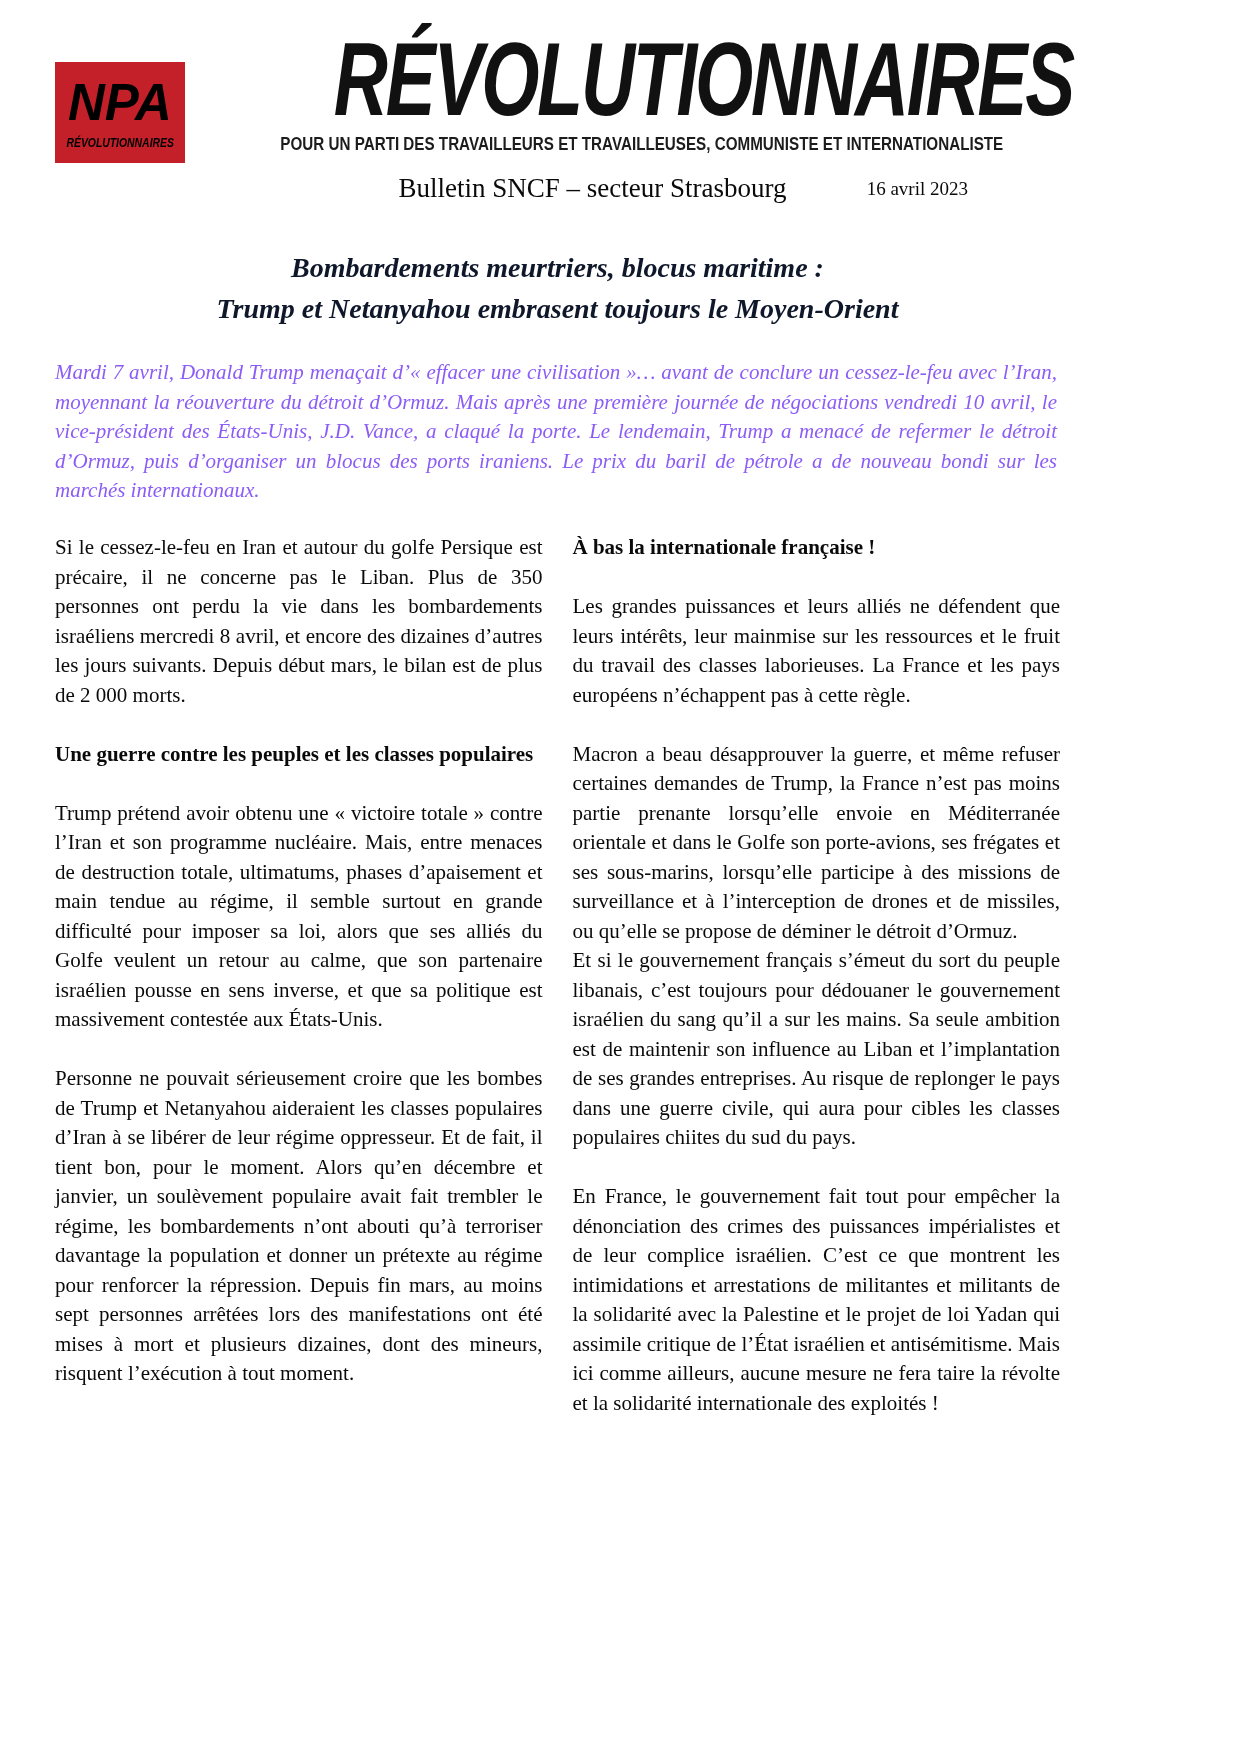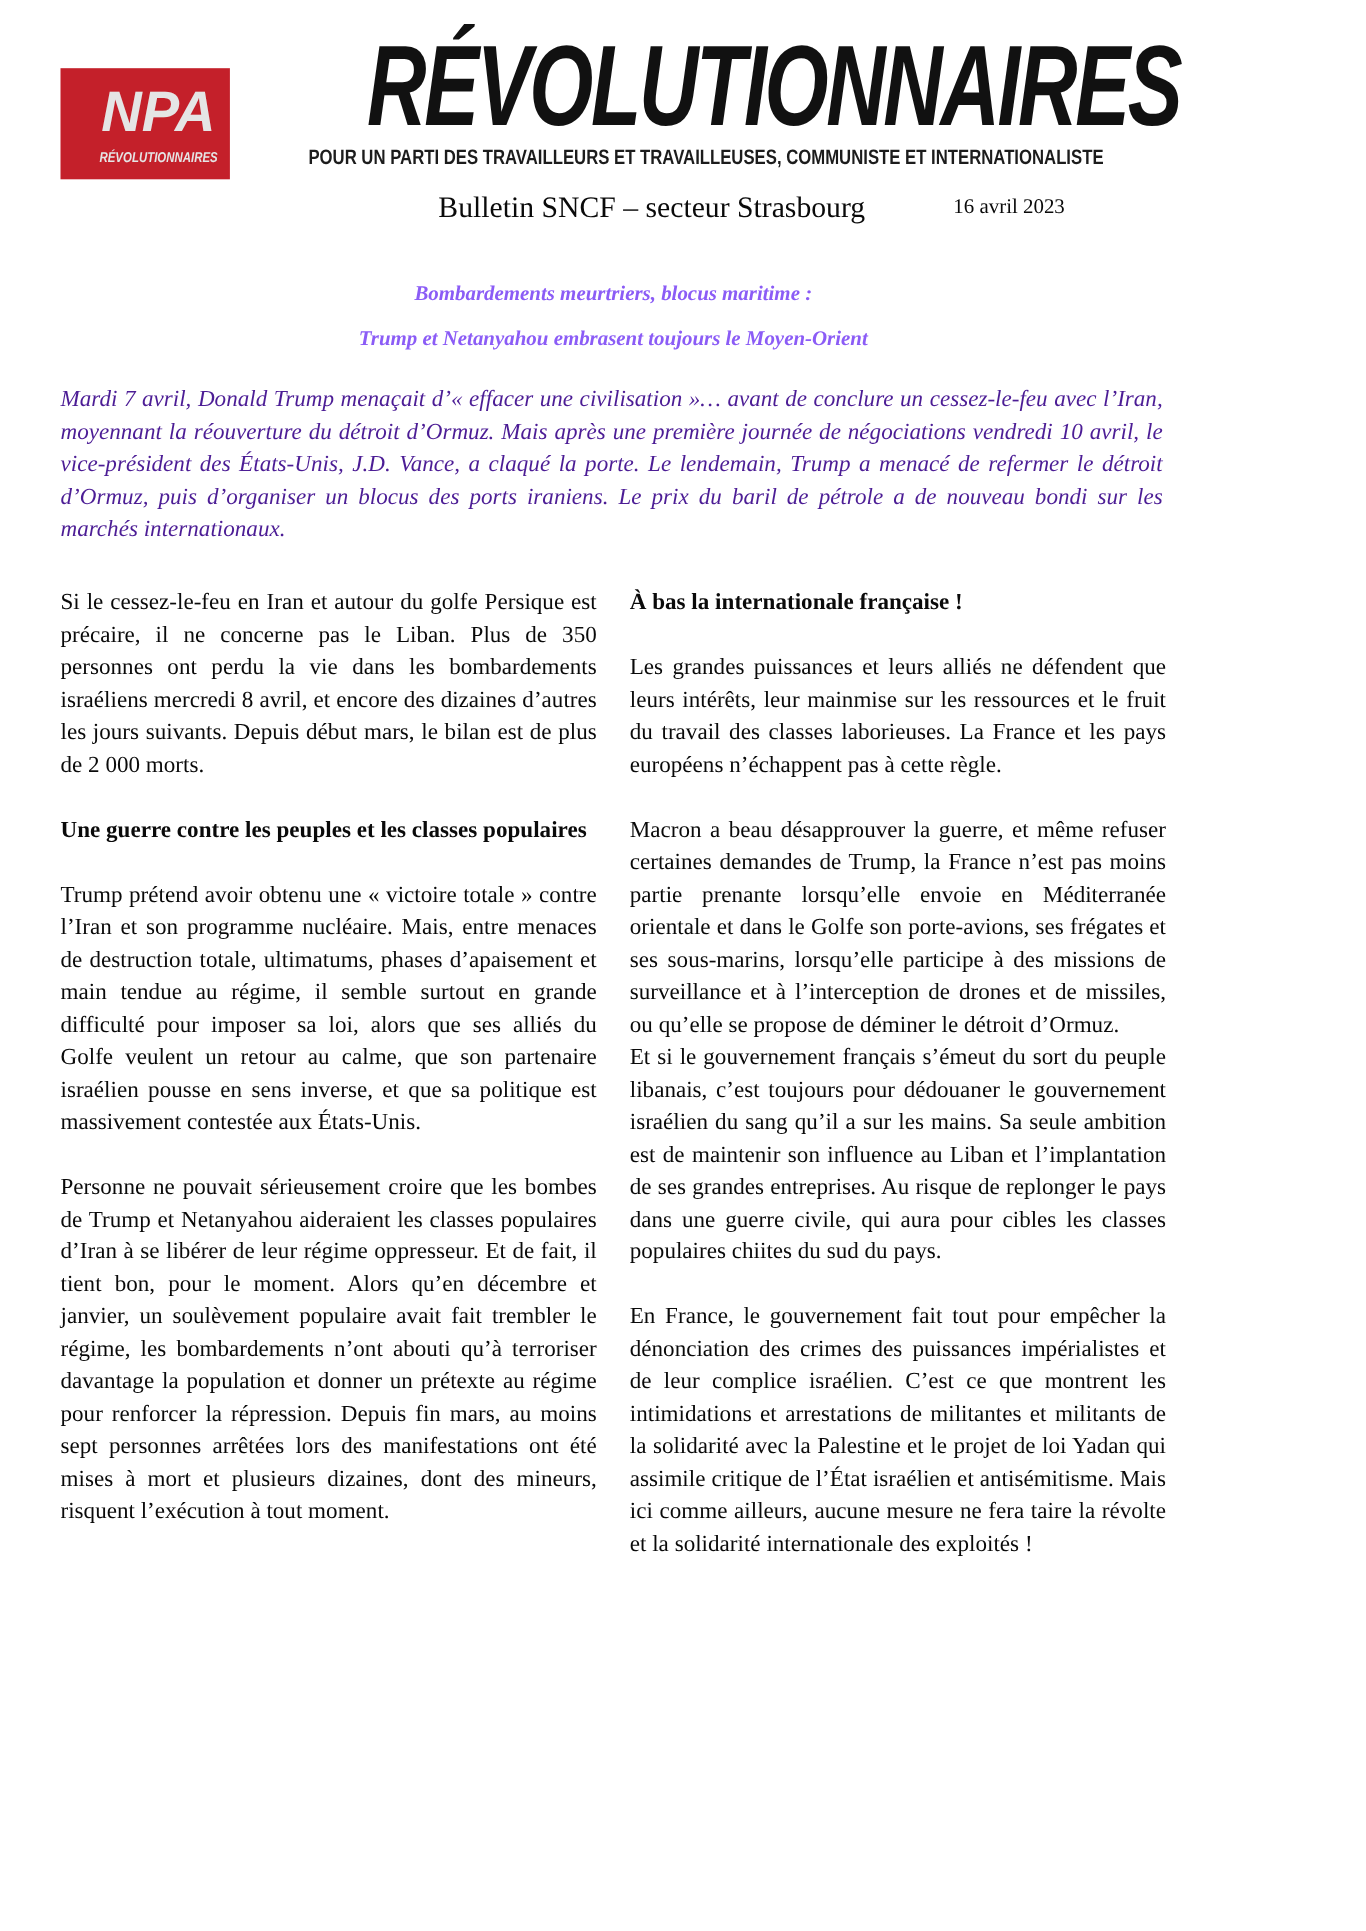--- a/index.html
+++ b/index.html
@@ -23,29 +23,28 @@
   }
 
   
   .logo-box {
     position: absolute;
     left: 55px;
     top: 62px;
     width: 130px;
     height: 101px;
     background: #C4202A;
-    color: #e5e5e5;
+    color: #000000;
     display: flex;
     flex-direction: column;
     align-items: center;
     justify-content: center;
     font-family: "Liberation Sans", sans-serif;
     font-weight: bold;
     font-style: italic;
-    padding-left: 24px;
   }
   .logo-acronym {
     font-size: 52px;
     line-height: 52px;
     display: inline-block;
     transform: scaleX(0.98);
     letter-spacing: 0px;
   }
   .logo-sub {
     font-size: 13px;
@@ -110,37 +109,37 @@
 
   
   .headline {
     position: absolute;
     top: 247px;
     left: 55px;
     width: 1005px;
     text-align: center;
     font-weight: bold;
     font-style: italic;
-    font-size: 19px;
+    font-size: 28px;
     line-height: 41px;
-    color: #8b5cf6;
+    color: #0f172a;
   }
 
   
   .intro {
     position: absolute;
-    top: 348px;
+    top: 358px;
     left: 55px;
     width: 1002px;
     margin: 0;
     font-style: italic;
     font-size: 21px;
     line-height: 29.5px;
     text-align: justify;
-    color: #4c1d95;
+    color: #8b5cf6;
   }
 
   
   .columns {
     position: absolute;
     top: 533px;
     left: 55px;
     width: 1005px;
     display: flex;
     gap: 30px;

